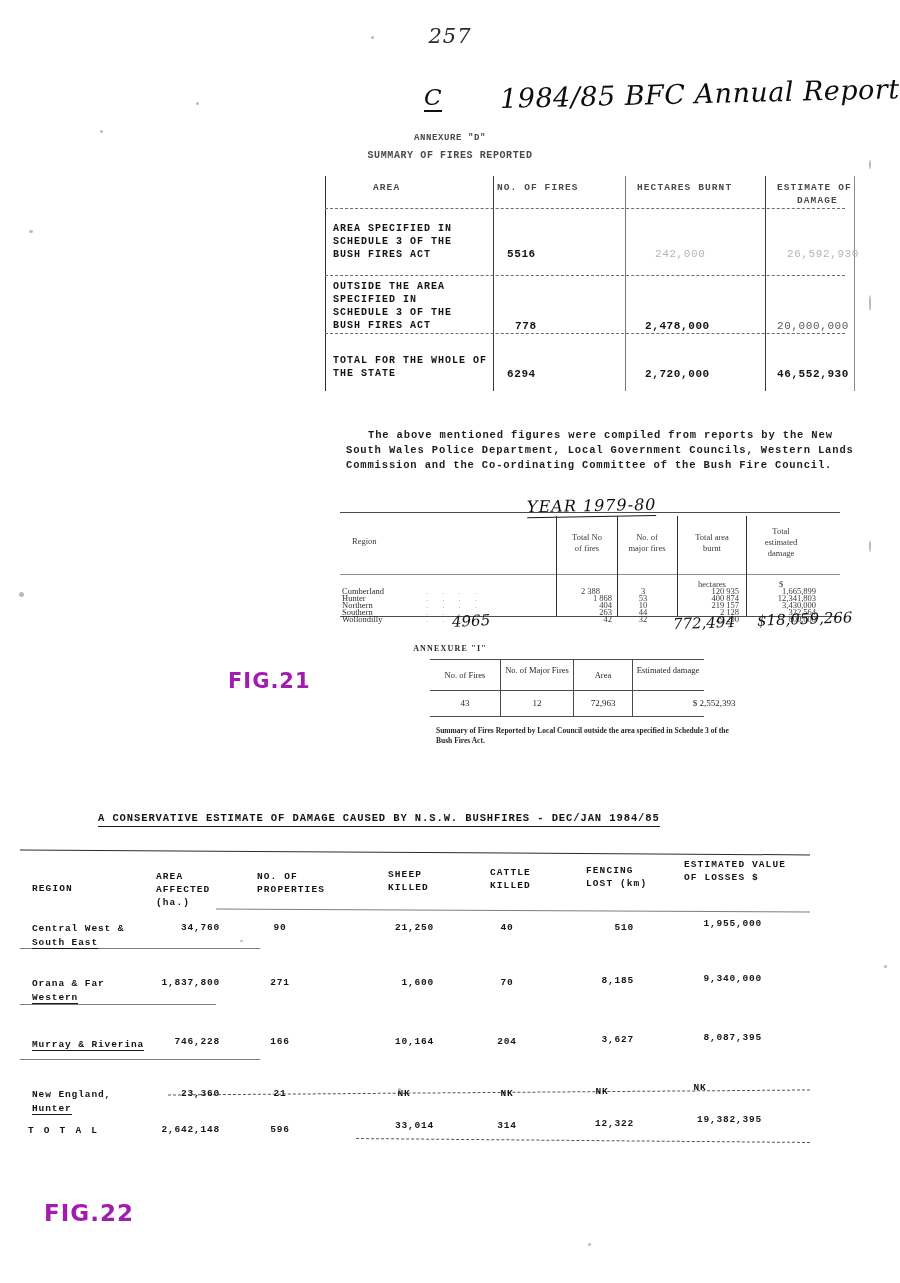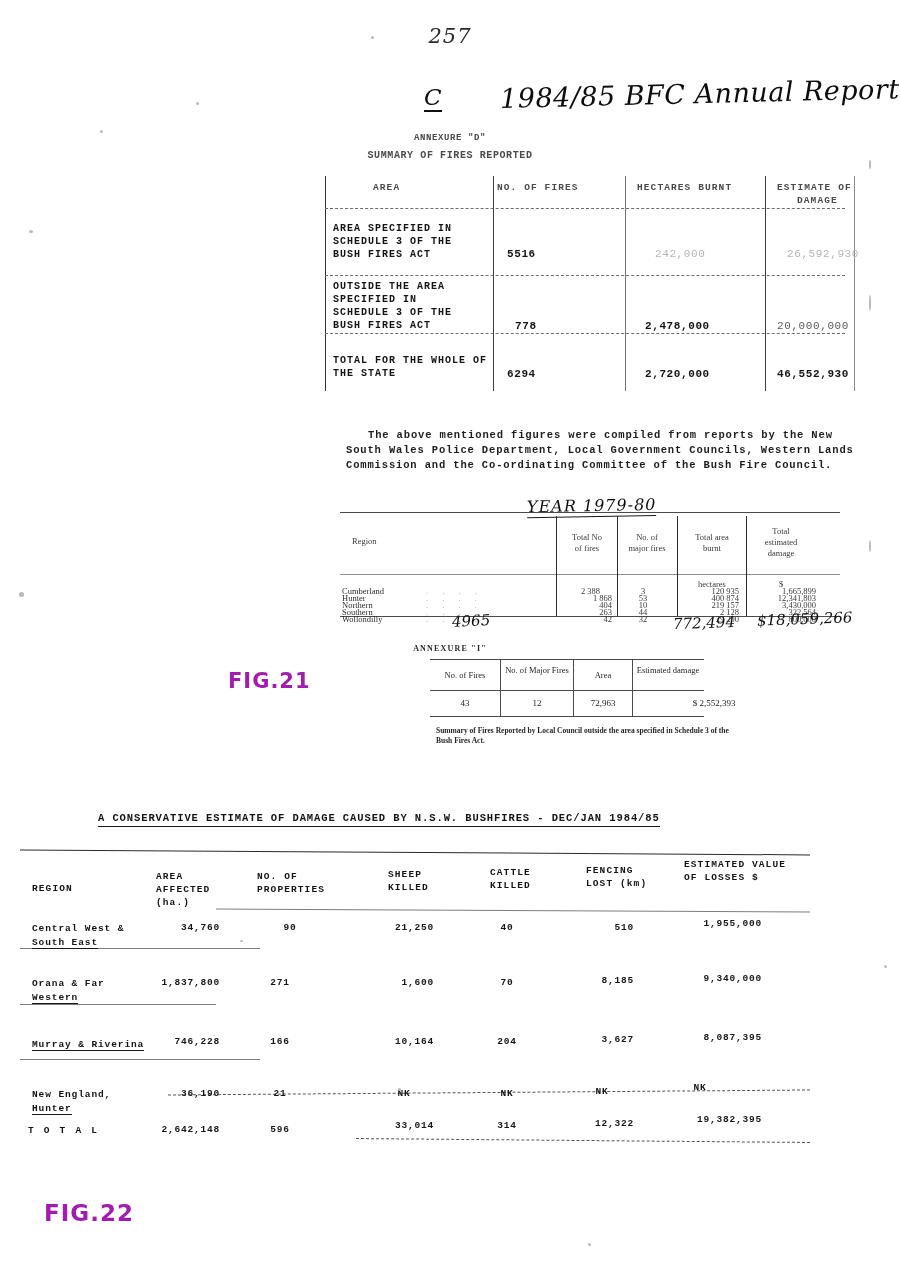--- a/index.html
+++ b/index.html
@@ -419,21 +419,21 @@
   <div class="d-hdr" style="left:566px; top:25px;">LOST (km)</div>
 
   <div class="d-hdr" style="left:664px; top:6px;">ESTIMATED VALUE</div>
   <div class="d-hdr" style="left:664px; top:19px;">OF LOSSES $</div>
 
   <div class="d-region" style="left:12px; top:70px;">
     <span>Central West &amp;</span><br>
     <span class="u">South East</span>
   </div>
   <div class="d-val" style="left:130px; top:70px; width:70px;">34,760</div>
-  <div class="d-val c" style="left:250px; top:70px; width:40px;">90</div>
+  <div class="d-val c" style="left:240px; top:70px; width:40px;">90</div>
   <div class="d-val" style="left:348px; top:70px; width:66px;">21,250</div>
   <div class="d-val c" style="left:466px; top:70px; width:42px;">40</div>
   <div class="d-val" style="left:552px; top:70px; width:62px;">510</div>
   <div class="d-val" style="left:650px; top:66px; width:92px;text-align:right;">1,955,000</div>
 
   <div class="d-region" style="left:12px; top:125px;">
     <span>Orana &amp; Far</span><br>
     <span class="u">Western</span>
   </div>
   <div class="d-val" style="left:114px; top:125px; width:86px;">1,837,800</div>
@@ -450,21 +450,21 @@
   <div class="d-val c" style="left:238px; top:184px; width:44px;">166</div>
   <div class="d-val" style="left:348px; top:184px; width:66px;">10,164</div>
   <div class="d-val c" style="left:464px; top:184px; width:46px;">204</div>
   <div class="d-val" style="left:552px; top:182px; width:62px;">3,627</div>
   <div class="d-val" style="left:650px; top:180px; width:92px;">8,087,395</div>
 
   <div class="d-region" style="left:12px; top:236px;">
     <span>New England,</span><br>
     <span class="u">Hunter</span>
   </div>
-  <div class="d-val" style="left:130px; top:236px; width:70px;">36,190</div>
+  <div class="d-val" style="left:130px; top:236px; width:70px;">23,360</div>
   <div class="d-val c" style="left:240px; top:236px; width:40px;">21</div>
   <div class="d-val c" style="left:368px; top:236px; width:32px;">NK</div>
   <div class="d-val c" style="left:466px; top:236px; width:42px;">NK</div>
   <div class="d-val c" style="left:566px; top:234px; width:32px;">NK</div>
   <div class="d-val c" style="left:664px; top:230px; width:32px;">NK</div>
 
   <div class="d-region" style="left:8px; top:272px; letter-spacing:2.2px;">T O T A L</div>
   <div class="d-val" style="left:114px; top:272px; width:86px;">2,642,148</div>
   <div class="d-val c" style="left:238px; top:272px; width:44px;">596</div>
   <div class="d-val" style="left:348px; top:268px; width:66px;">33,014</div>

